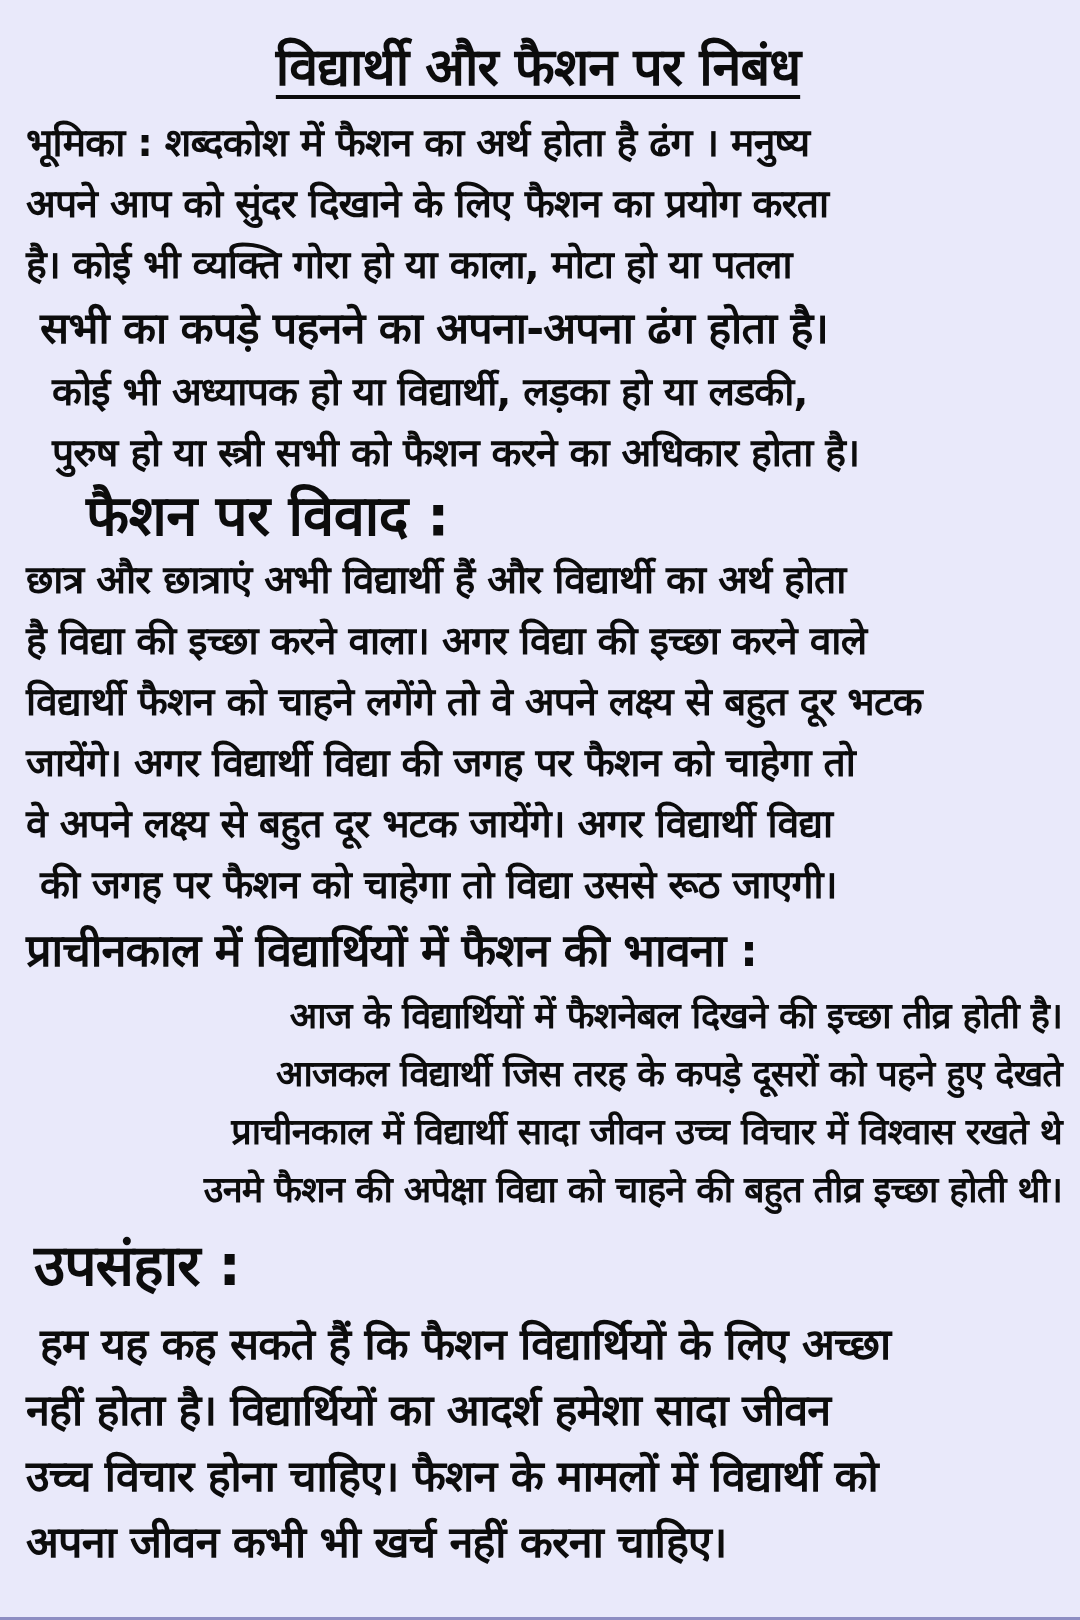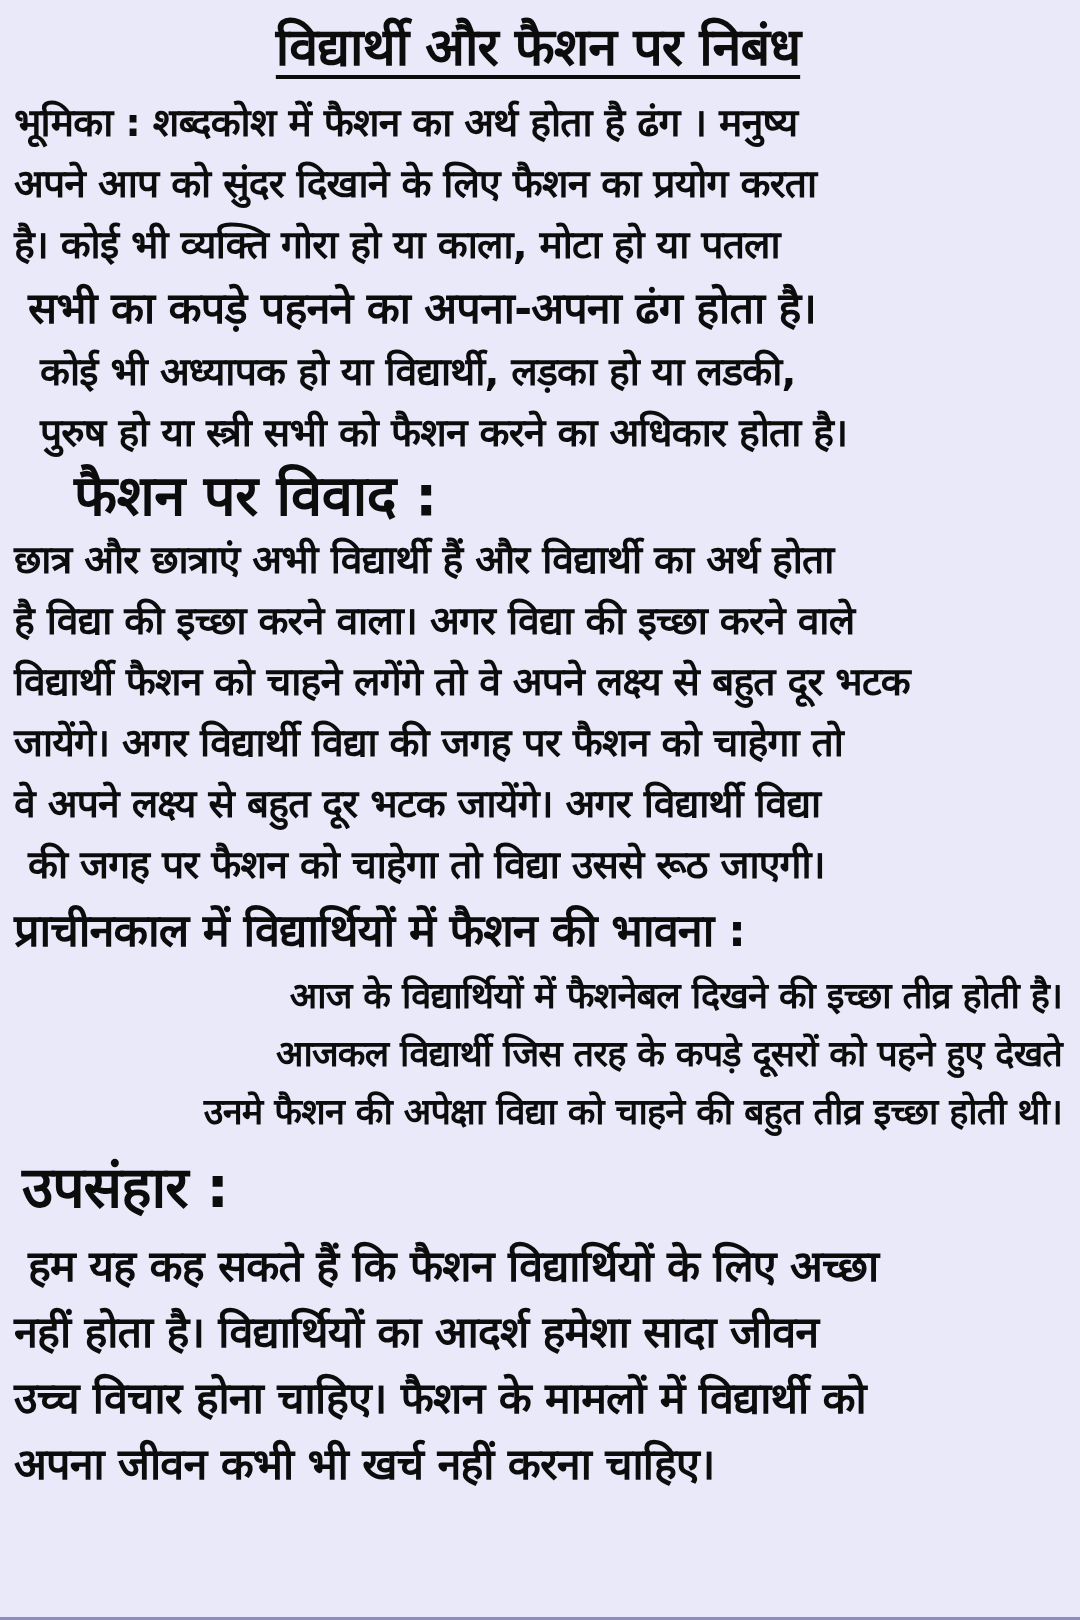--- a/index.html
+++ b/index.html
@@ -11,21 +11,21 @@
     height: 1620px;
     background: #e9e9fa;
     overflow: hidden;
     font-family: "DejaVu Sans", "Liberation Sans", sans-serif;
   }
   .page {
     position: relative;
     width: 1080px;
     height: 1620px;
     box-sizing: border-box;
-    padding: 8px 18px 0 14px;
+    padding: 28px 18px 0 14px;
     color: #0c0c0c;
   }
   .title {
     text-align: center;
     font-size: 52px;
     font-weight: 800;
     line-height: 78px;
     letter-spacing: -1px;
     margin-bottom: 6px;
   }
@@ -33,20 +33,21 @@
     text-decoration: underline;
     text-decoration-thickness: 4px;
     text-underline-offset: 10px;
   }
   .line {
     font-size: 39px;
     font-weight: 600;
     line-height: 61px;
     letter-spacing: -0.8px;
     white-space: nowrap;
+    margin-left: 12px;
   }
   .lg   { font-size: 43px; line-height: 66px; }
   .sm   { font-size: 36px; line-height: 58px; text-align: right; }
   .ind1 { padding-left: 14px; }
   .ind2 { padding-left: 26px; }
   .h-inline {
     font-size: 56px;
     font-weight: 800;
     line-height: 66px;
     padding-left: 60px;
@@ -94,20 +95,21 @@
   <div class="line">छात्र और छात्राएं अभी विद्यार्थी हैं और विद्यार्थी का अर्थ होता</div>
   <div class="line">है विद्या की इच्छा करने वाला। अगर विद्या की इच्छा करने वाले</div>
   <div class="line">विद्यार्थी फैशन को चाहने लगेंगे तो वे अपने लक्ष्य से बहुत दूर भटक</div>
   <div class="line">जायेंगे। अगर विद्यार्थी विद्या की जगह पर फैशन को चाहेगा तो</div>
   <div class="line">वे अपने लक्ष्य से बहुत दूर भटक जायेंगे। अगर विद्यार्थी विद्या</div>
   <div class="line ind1">की जगह पर फैशन को चाहेगा तो विद्या उससे रूठ जाएगी।</div>
 
   <div class="line h-large">प्राचीनकाल में विद्यार्थियों में फैशन की भावना :</div>
   <div class="line sm">आज के विद्यार्थियों में फैशनेबल दिखने की इच्छा तीव्र होती है।</div>
   <div class="line sm">आजकल विद्यार्थी जिस तरह के कपड़े दूसरों को पहने हुए देखते</div>
+  <div class="line sm ind1">प्राचीनकाल में विद्यार्थी सादा जीवन उच्च विचार में विश्वास रखते थे</div>
   <div class="line sm ind1">उनमे फैशन की अपेक्षा विद्या को चाहने की बहुत तीव्र इच्छा होती थी।</div>
 
   <div class="line h-xl">उपसंहार :</div>
   <div class="line lg ind1">हम यह कह सकते हैं कि फैशन विद्यार्थियों के लिए अच्छा</div>
   <div class="line lg">नहीं होता है। विद्यार्थियों का आदर्श हमेशा सादा जीवन</div>
   <div class="line lg">उच्च विचार होना चाहिए। फैशन के मामलों में विद्यार्थी को</div>
   <div class="line lg">अपना जीवन कभी भी खर्च नहीं करना चाहिए।</div>
 
   <div class="bottom-edge"></div>
 </div>

